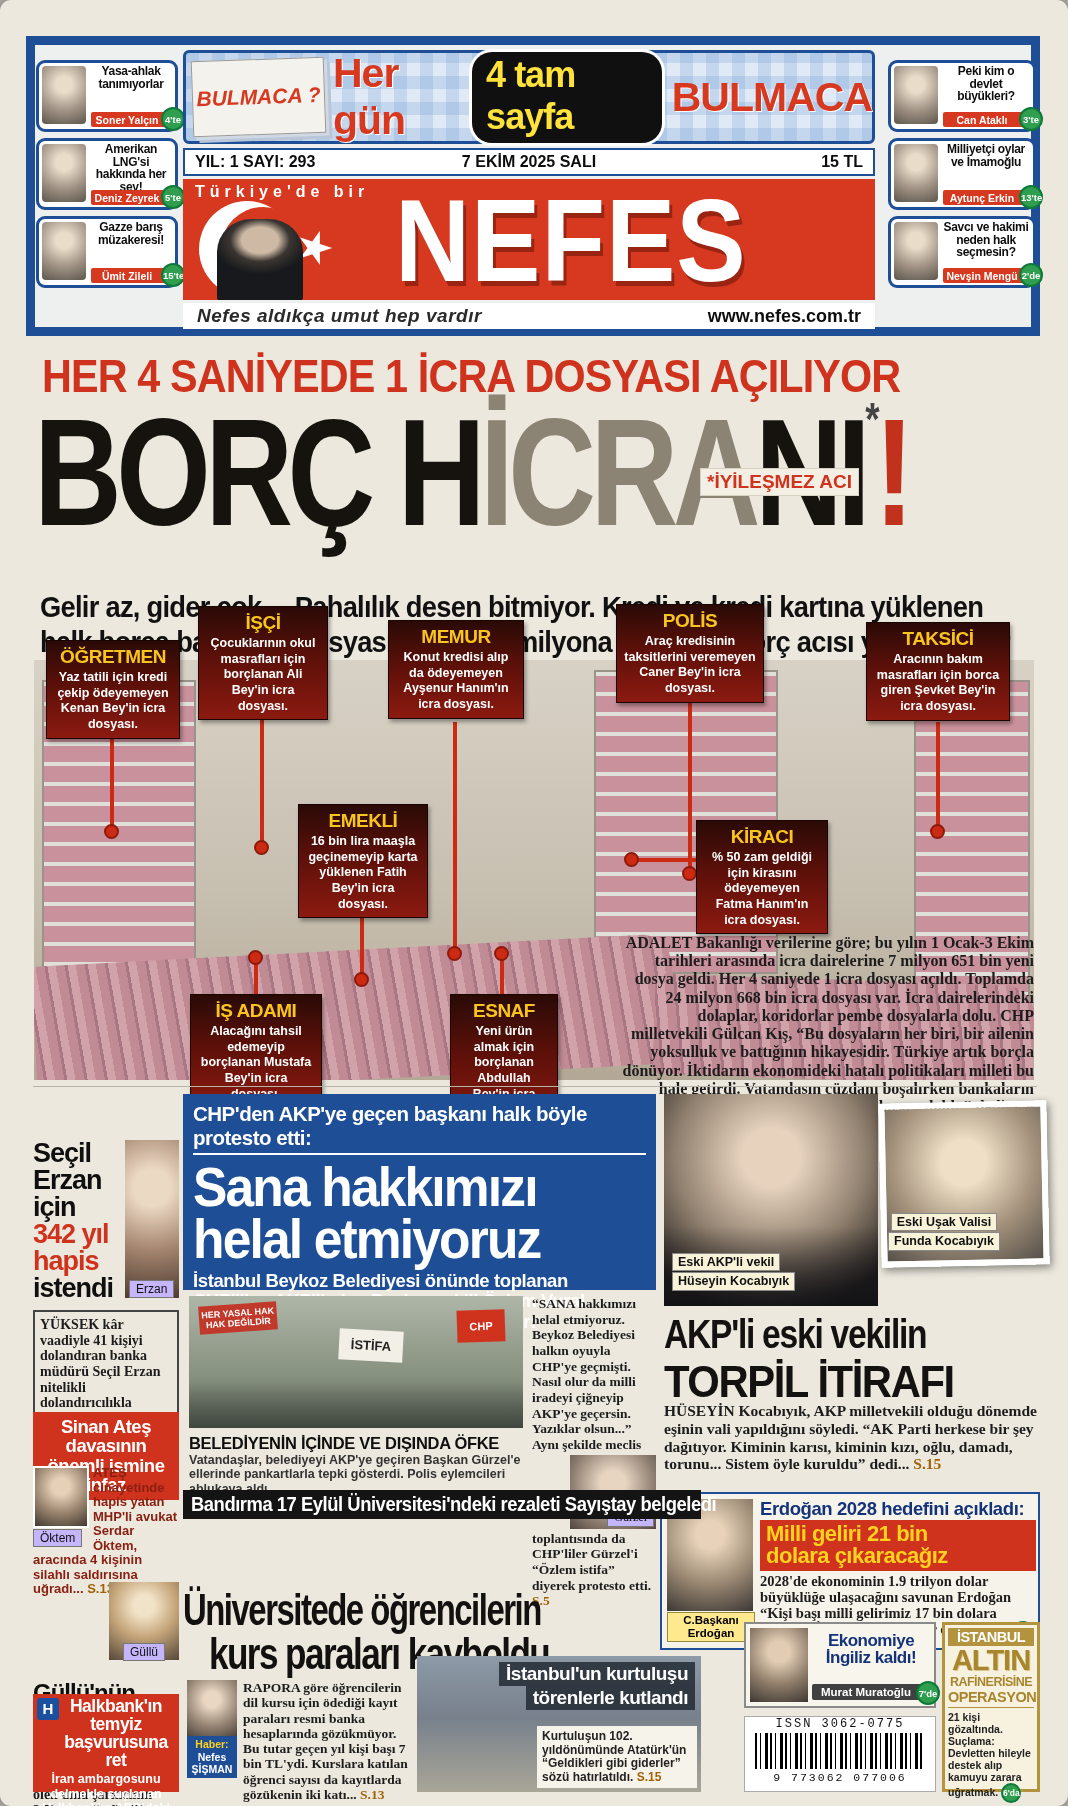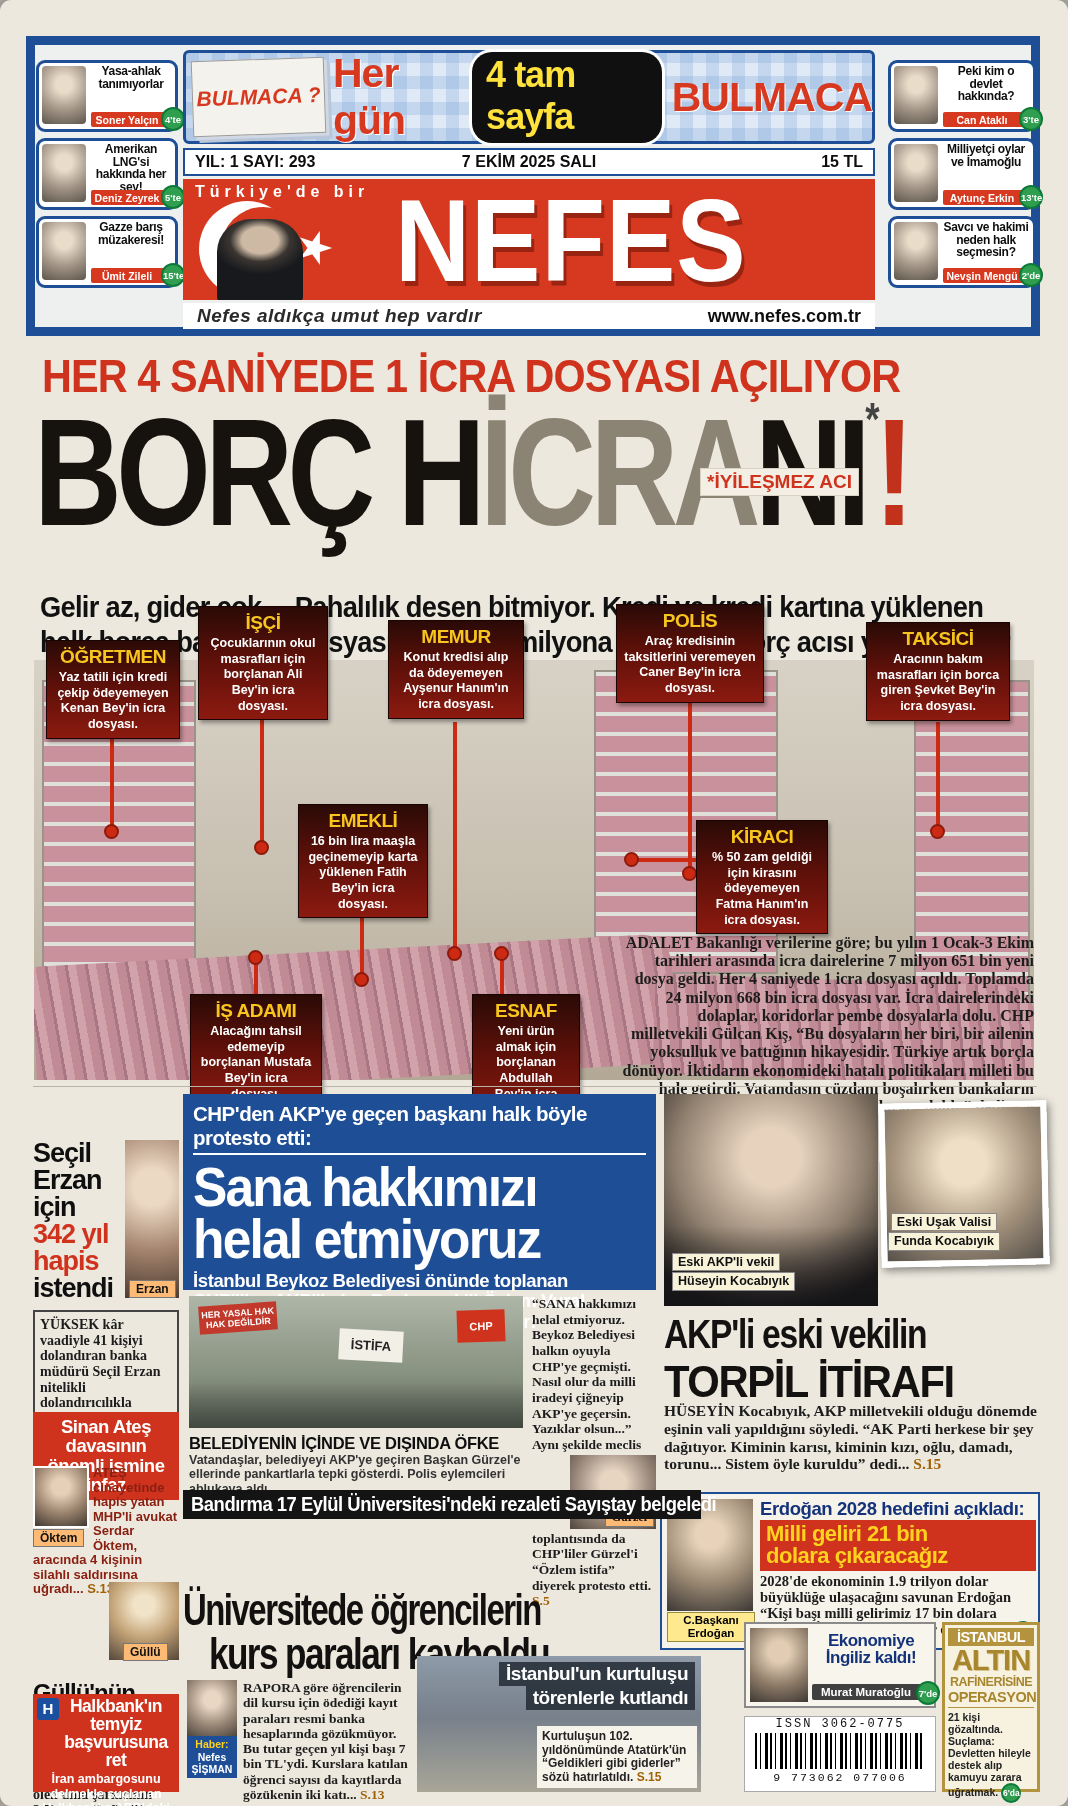--- a/index.html
+++ b/index.html
@@ -65,21 +65,21 @@
   .tag-text{font-weight:700;font-size:12.5px;line-height:1.25;margin-top:2px;}
   .conn{position:absolute;background:#cc2a12;}
   .dot{position:absolute;width:15px;height:15px;border-radius:50%;background:#cc2a12;border:2px solid #8c1a0c;box-sizing:border-box;}
   .lead-body{left:620px;top:934px;width:414px;font-family:"Liberation Serif",serif;font-weight:700;font-size:16px;
              line-height:1.14;color:#1c1c1c;text-align:right;}
   .pref{color:#a16207;font-weight:800;}
   .hr{background:#b9b4a8;height:1px;}
   
   .erzan-hl{font-weight:800;font-size:27px;line-height:1.0;letter-spacing:-1px;color:#0f0f0f;}
   .erzan-red{color:#d0331d;}
-  .photo-label{background:#fdba74;border:1px solid #777;color:#111;font-weight:700;font-size:12px;padding:1px 6px;display:inline-block;}
+  .photo-label{background:#c4b5fd;border:1px solid #777;color:#111;font-weight:400;font-size:12px;padding:1px 6px;display:inline-block;}
   .smallbody{font-family:"Liberation Serif",serif;font-weight:700;font-size:14px;line-height:1.12;color:#1c1c1c;}
   .redbox{background:#d0331d;color:#fff;}
   .ates-hl{font-weight:800;font-size:18.5px;line-height:1.05;text-align:center;padding:5px 2px;letter-spacing:-.5px;}
   .ates-body{font-weight:700;font-size:13px;line-height:1.12;color:#8a2012;}
   .gullu-hl{font-weight:800;font-size:24px;line-height:.98;letter-spacing:-1px;color:#0f0f0f;}
   .halk-hl{font-weight:800;font-size:17.5px;line-height:1.02;text-align:center;letter-spacing:-.5px;}
   .halk-body{font-weight:700;font-size:12.5px;line-height:1.15;text-align:center;}
   .yellow{color:#ffd21e;}
   
   .blue-box{left:183px;top:1094px;width:473px;height:196px;background:#1d4e96;box-sizing:border-box;padding:8px 10px;}
@@ -191,21 +191,21 @@
     <div class="logo-title">NEFES</div>
   </div>
   <div class="abs slogan-strip">
     <span class="slogan">Nefes aldıkça umut hep vardır</span>
     <span class="website">www.nefes.com.tr</span>
   </div>
 
   <div class="abs col-card" style="left:888px;top:60px;width:148px;">
     <div class="col-photo"></div>
     <div class="col-right">
-      <div class="col-title">Peki kim o devlet hakkında?</div>
+      <div class="col-title">Peki kim o devlet büyükleri?</div>
       <div class="col-band"><span>Can Ataklı</span>
         <span class="badge col-badge">3'te</span></div>
     </div>
   </div>
   <div class="abs col-card" style="left:888px;top:138px;width:148px;">
     <div class="col-photo"></div>
     <div class="col-right">
       <div class="col-title">Milliyetçi oylar ve İmamoğlu</div>
       <div class="col-band"><span>Aytunç Erkin</span>
         <span class="badge col-badge">13'te</span></div>
@@ -283,21 +283,21 @@
     <div class="tag-text">16 bin lira maaşla geçinemeyip karta yüklenen Fatih Bey'in icra dosyası.</div>
   </div>
   <div class="abs tag" style="left:696px;top:820px;width:132px;">
     <div class="tag-title">KİRACI</div>
     <div class="tag-text">% 50 zam geldiği için kirasını ödeyemeyen Fatma Hanım'ın icra dosyası.</div>
   </div>
   <div class="abs tag" style="left:190px;top:994px;width:132px;">
     <div class="tag-title">İŞ ADAMI</div>
     <div class="tag-text">Alacağını tahsil edemeyip borçlanan Mustafa Bey'in icra dosyası.</div>
   </div>
-  <div class="abs tag" style="left:472px;top:994px;width:108px;">
+  <div class="abs tag" style="left:450px;top:994px;width:108px;">
     <div class="tag-title">ESNAF</div>
     <div class="tag-text">Yeni ürün almak için borçlanan Abdullah Bey'in icra dosyası.</div>
   </div>
 
   <div class="abs lead-body">
     <span>ADALET Bakanlığı verilerine göre; bu yılın 1 Ocak-3 Ekim tarihleri arasında icra dairelerine 7 milyon 651 bin yeni dosya geldi. Her 4 saniyede 1 icra dosyası açıldı. Toplamda 24 milyon 668 bin icra dosyası var. İcra dairelerindeki dolaplar, koridorlar pembe dosyalarla dolu. CHP milletvekili Gülcan Kış, “Bu dosyaların her biri, bir ailenin yoksulluk ve battığının hikayesidir. Türkiye artık borçla dönüyor. İktidarın ekonomideki hatalı politikaları milleti bu hale getirdi. Vatandaşın cüzdanı boşalırken bankaların kasası doldu” dedi.</span>
     <span class="pref">S.8</span>
   </div>
 
   <div class="abs hr" style="left:33px;top:1086px;width:1004px;"></div>

